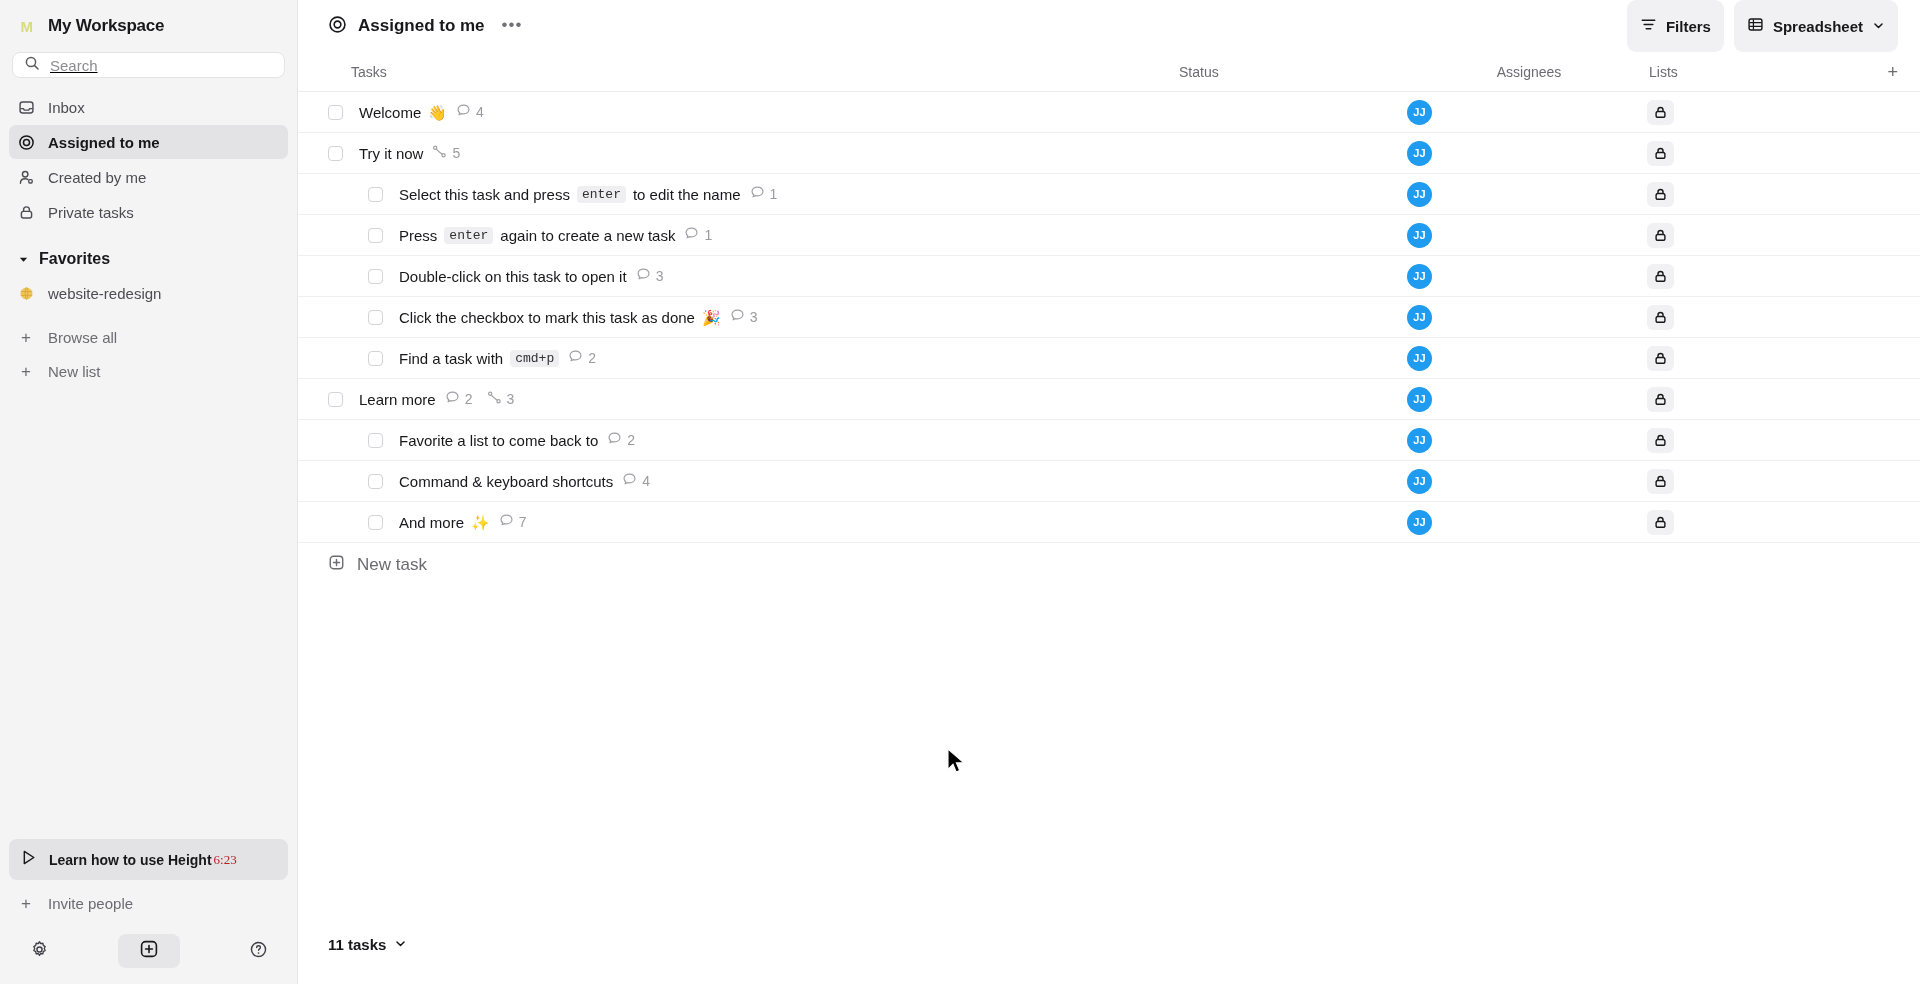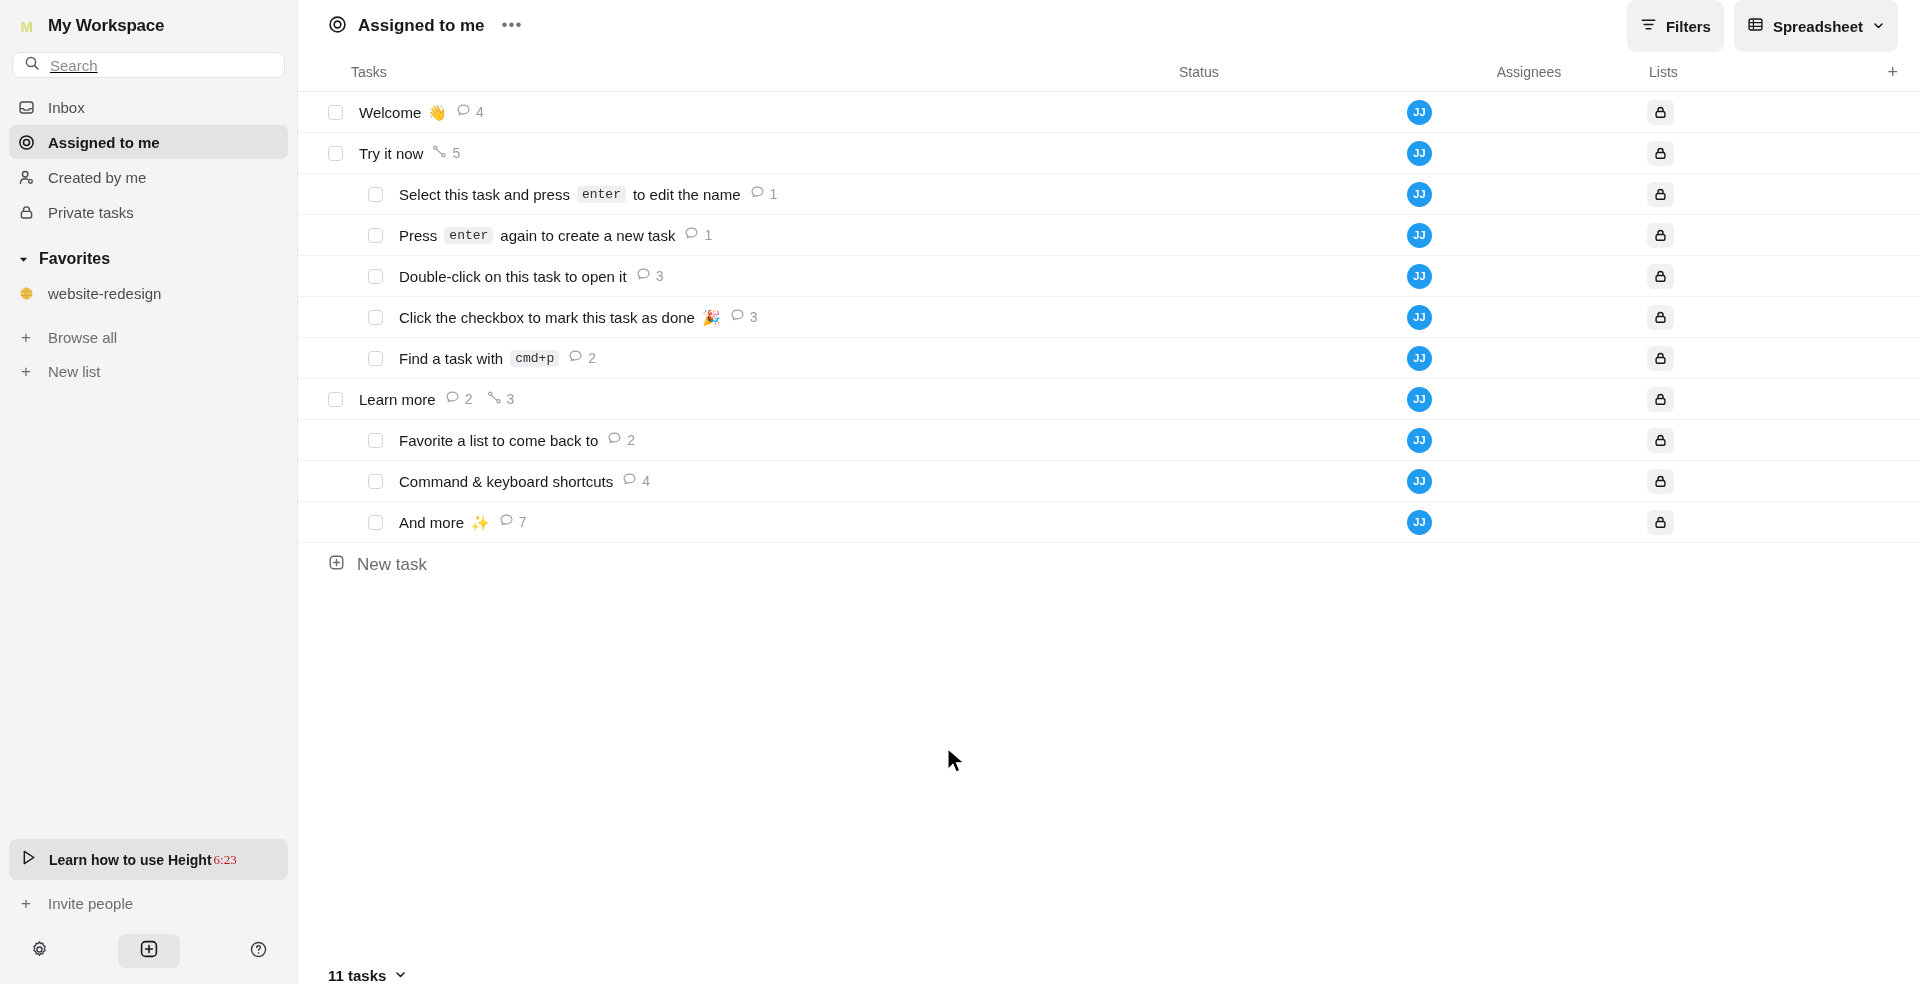--- a/index.html
+++ b/index.html
@@ -147,21 +147,21 @@
     width: 27px; height: 25px; background: #f1f1f3; border-radius: 6px;
     display: flex; align-items: center; justify-content: center; cursor: pointer;
   }
 
   .new-task {
     display: flex; align-items: center; gap: 12px; height: 44px;
     padding-left: 30px; font-size: 17px; color: #6b6b72; cursor: pointer;
   }
 
   .bottom-bar {
-    height: 48px; flex: 0 0 48px; display: flex; align-items: flex-end;
+    height: 48px; flex: 0 0 48px; display: flex; align-items: flex-start;
     padding-left: 30px;
   }
   .task-count {
     display: flex; align-items: center; gap: 8px;
     font-size: 15px; font-weight: 700; color: #18181b; cursor: pointer;
   }
   .cursor { position: absolute; left: 947px; top: 748px; pointer-events: none; }
 </style>
 </head>
 <body>

